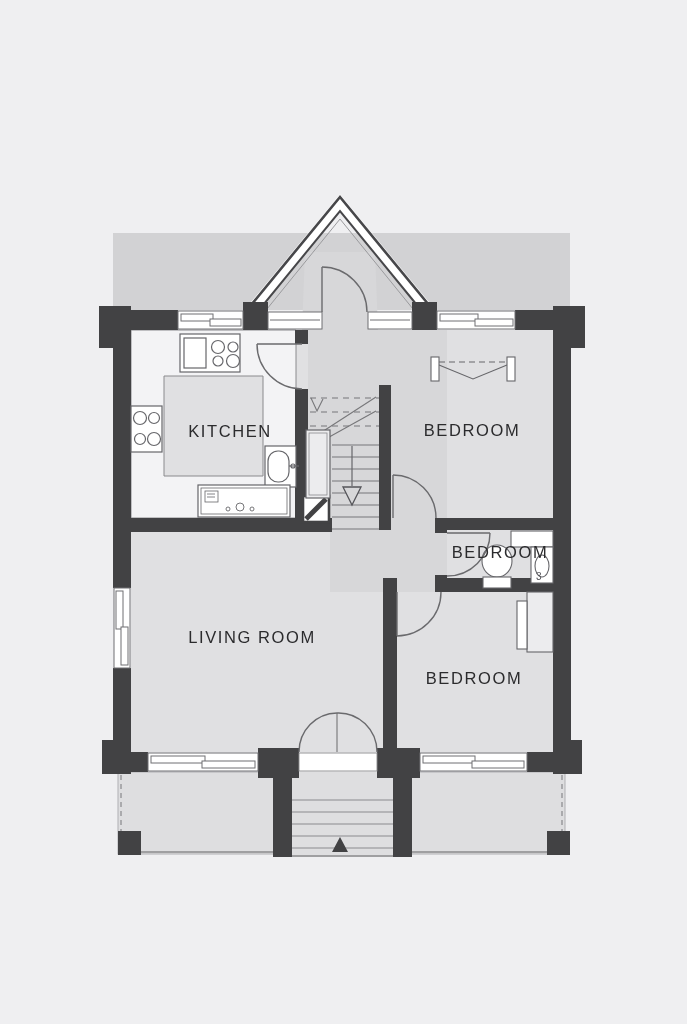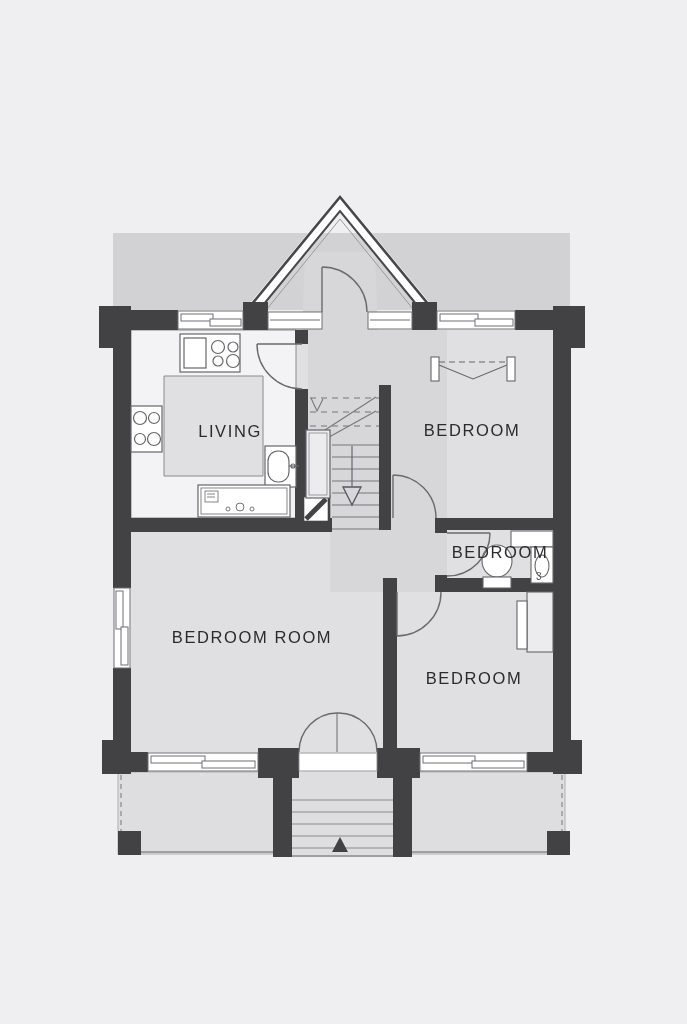--- a/index.html
+++ b/index.html
@@ -246,18 +246,18 @@
     </g>
     <g>
       <path d="M299,752 A38.5,39 0 0 1 337,713"></path>
       <path d="M377,752 A38.5,39 0 0 0 337,713"></path>
       <line x1="337" y1="713" x2="337" y2="752" stroke-width="1"></line>
       <rect x="299" y="753" width="78" height="18" fill="#ffffff" stroke="#8a8a8d" stroke-width="0.9"></rect>
     </g>
   </g>
 </svg>
 
-  <div class="room-label" style="left:230px;top:431px;">LIVING</div>
+  <div class="room-label" style="left:230px;top:431px;">KITCHEN</div>
   <div class="room-label" style="left:472px;top:430px;">BEDROOM</div>
   <div class="room-label" style="left:500px;top:552px;">BEDROOM</div>
-  <div class="room-label" style="left:252px;top:637px;">BEDROOM ROOM</div>
+  <div class="room-label" style="left:252px;top:637px;">LIVING ROOM</div>
   <div class="room-label" style="left:474px;top:678px;">BEDROOM</div>
 </div>
 
 </body></html>

